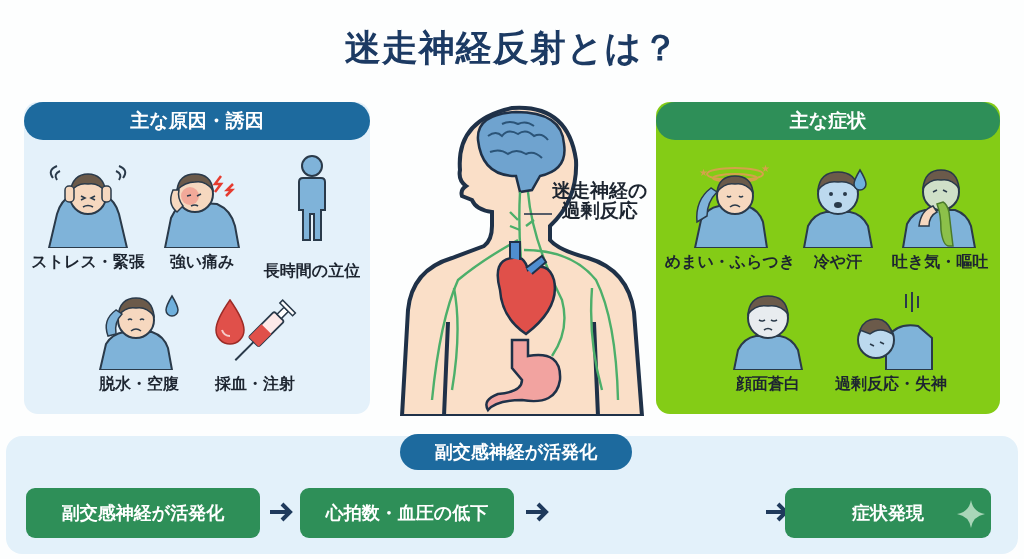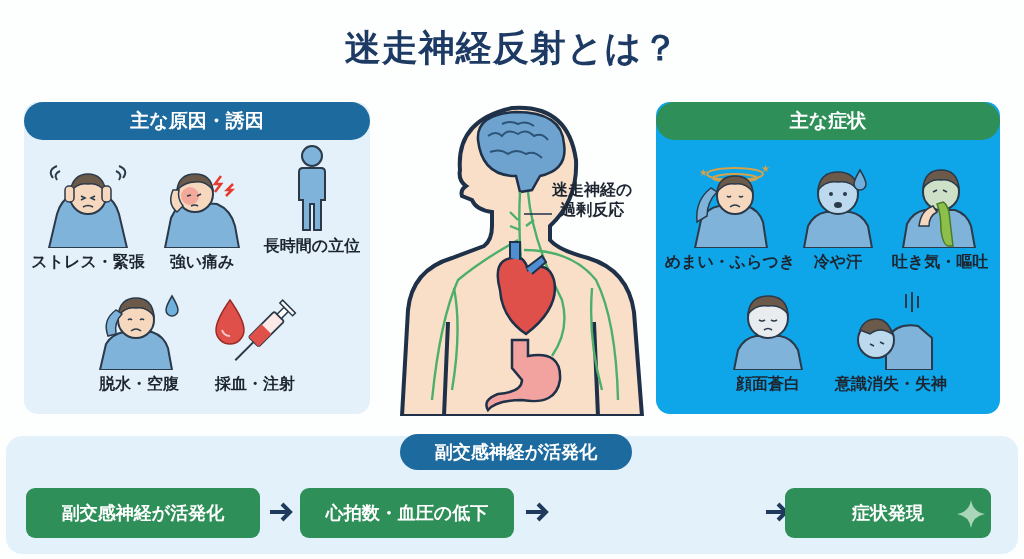--- a/index.html
+++ b/index.html
@@ -8,38 +8,38 @@
 
   .title {
     position: absolute; left: 0; top: 24px; width: 1024px; text-align: center;
     font-size: 36px; font-weight: bold; color: #1c3a63; letter-spacing: 1px;
   }
 
   .panel {
     position: absolute; border-radius: 14px;
   }
   .panel-left { left: 24px; top: 102px; width: 346px; height: 312px; background: #e4f1fa; }
-  .panel-right { left: 656px; top: 102px; width: 344px; height: 312px; background: #0ea5e9; }
+  .panel-right { left: 656px; top: 102px; width: 344px; height: 312px; background: #84cc16; }
 
   .pill {
     position: absolute; height: 38px; border-radius: 19px;
     color: #fff; font-weight: bold; font-size: 19px;
     display: flex; align-items: center; justify-content: center;
   }
   .pill-blue { background: #1d6a9e; }
   .pill-green { background: #2e8f58; }
   .panel-left .pill { left: 0; top: 0; width: 346px; }
   .panel-right .pill { left: 0; top: 0; width: 344px; }
 
   .item { position: absolute; display: flex; flex-direction: column; align-items: center; }
   .item svg { display: block; }
   .item .label { font-size: 16px; font-weight: bold; color: #1d2530; margin-top: 4px; white-space: nowrap; }
 
   .figure { position: absolute; left: 392px; top: 100px; width: 260px; height: 316px; }
-  .figure .annot { position: absolute; left: 160px; top: 80px; font-size: 16px; font-weight: bold; color: #1d2530; line-height: 20px; text-align: center; }
+  .figure .annot { position: absolute; left: 160px; top: 80px; font-size: 19px; font-weight: bold; color: #1d2530; line-height: 20px; text-align: center; }
 
   .mech {
     position: absolute; left: 6px; top: 436px; width: 1012px; height: 118px;
     background: #e3f1fa; border-radius: 16px;
   }
   .mech-pill { position: absolute; left: 394px; top: -2px; width: 232px; height: 36px; font-size: 18px; border-radius: 18px; }
   .step {
     position: absolute; top: 52px; height: 50px; border-radius: 9px;
     background: #2e8f58; color: #fff; font-weight: bold; font-size: 18px;
     display: flex; align-items: center; justify-content: center;
@@ -78,21 +78,21 @@
       <path d="M20 30 Q22 14 38 14 Q54 14 56 30 Q48 20 38 22 Q28 22 20 30 Z" fill="#6b5a4a" stroke="#2a3a4a" stroke-width="1.5"></path>
       <path d="M40 36 l4 -2 M30 36 l4 -1" stroke="#2a3a4a" stroke-width="1.6"></path>
       <path d="M34 46 q4 -2 7 0" stroke="#2a3a4a" stroke-width="1.6" fill="none"></path>
       <path d="M16 30 Q10 44 20 52 L26 46 Q20 38 22 30 Z" fill="#f6d8bf" stroke="#2a3a4a" stroke-width="1.5"></path>
       <path d="M64 16 l-6 8 l6 0 l-6 8" stroke="#e53b2f" stroke-width="2.5" fill="none"></path>
       <path d="M76 24 l-6 6 l5 0 l-6 6" stroke="#e53b2f" stroke-width="2.5" fill="none"></path>
     </svg>
     <div class="label">強い痛み</div>
   </div>
 
-  <div class="item" style="left:234px; top:42px; width:108px;">
+  <div class="item" style="left:234px; top:52px; width:108px;gap:15px;">
     <svg width="90" height="88" viewBox="0 0 90 88">
       <circle cx="45" cy="12" r="10" fill="#7fb3d9" stroke="#2a3a4a" stroke-width="2"></circle>
       <path d="M32 28 Q32 24 36 24 L54 24 Q58 24 58 28 L58 56 L54 56 L54 86 L47 86 L47 60 L43 60 L43 86 L36 86 L36 56 L32 56 Z" fill="#7fb3d9" stroke="#2a3a4a" stroke-width="2"></path>
     </svg>
     <div class="label">長時間の立位</div>
   </div>
 
   <div class="item" style="left:60px; top:188px; width:110px;">
     <svg width="90" height="80" viewBox="0 0 90 80">
       <path d="M6 80 L12 54 Q18 44 30 42 L58 42 Q70 46 74 58 L78 80 Z" fill="#7fb3d9" stroke="#2a3a4a" stroke-width="2"></path>
@@ -203,21 +203,21 @@
   </div>
 
   <div class="item" style="left:170px; top:188px; width:130px;">
     <svg width="90" height="80" viewBox="0 0 90 80">
       <path d="M60 4 l0 14 M66 2 l0 20 M72 6 l0 12" stroke="#2a3a4a" stroke-width="2"></path>
       <path d="M40 80 L40 48 Q52 32 72 36 L86 48 L86 80 Z" fill="#7fb3d9" stroke="#2a3a4a" stroke-width="2"></path>
       <circle cx="30" cy="50" r="18" fill="#bcd9ee" stroke="#2a3a4a" stroke-width="2"></circle>
       <path d="M14 40 Q20 26 36 30 Q44 34 46 44 Q34 36 24 44 Z" fill="#6b5a4a" stroke="#2a3a4a" stroke-width="1.5"></path>
       <path d="M24 54 l4 2 M34 52 l4 2" stroke="#2a3a4a" stroke-width="1.6"></path>
     </svg>
-    <div class="label">意識消失・失神</div>
+    <div class="label">過剰反応・失神</div>
   </div>
 </div>
 
 <div class="mech">
   <div class="pill pill-blue mech-pill">副交感神経が活発化</div>
 
   <div class="step" style="left:20px; width:234px;">副交感神経が活発化</div>
   <svg class="arrow" style="left:262px;" viewBox="0 0 26 24">
       <path d="M2 12 L22 12 M14 4 L22 12 L14 20" stroke="#1f3a5c" stroke-width="4" fill="none"></path>
     </svg>

